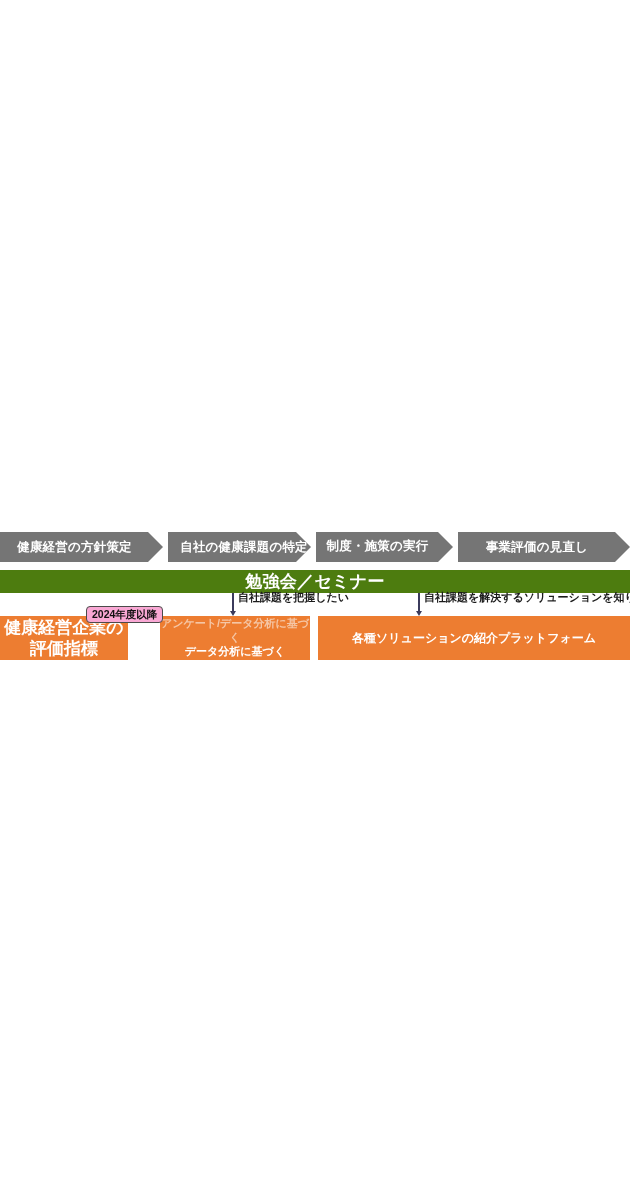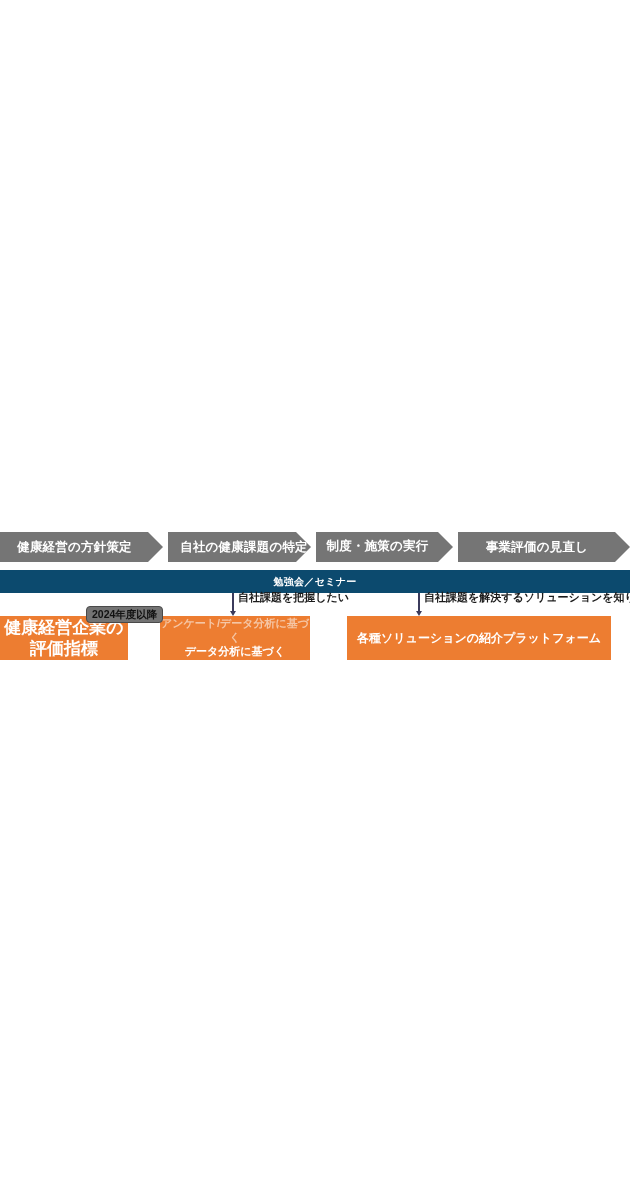--- a/index.html
+++ b/index.html
@@ -58,23 +58,23 @@
   .stage-3 { left: 316px; width: 137px; font-family: Liberation Mono, monospace; }
   .stage-4 { left: 458px; width: 172px; }
 
   
   .seminar-band {
     position: absolute;
     left: 0;
     top: 40px;
     width: 630px;
     height: 23px;
-    background: #0c4a6e;
+    background: #4d7c0f;
     color: #ffffff;
-    font-size: 10px;
+    font-size: 17px;
     font-weight: 700;
     display: flex;
     align-items: center;
     justify-content: center;
     letter-spacing: 0.3px;
   }
 
   
   .connector {
     position: absolute;
@@ -130,31 +130,31 @@
     display: flex;
     align-items: center;
     justify-content: center;
     text-align: center;
     box-sizing: border-box;
     font-weight: 700;
     line-height: 1.25;
   }
   .sbox-1 { left: 0px;   width: 128px; font-size: 17px; justify-content: flex-end; }
   .sbox-2 { left: 160px; width: 150px; font-size: 11px; }
-  .sbox-3 { left: 318px; width: 264px; font-size: 12px; margin-left: 29px; }
+  .sbox-3 { left: 318px; width: 312px; font-size: 12px; }
   .sbox-2 .line-faded { color: #F5C6A5; font-weight: 700; display: block; }
   .sbox-2 .line-strong { color: #ffffff; font-weight: 700; display: block; }
 
   
   .year-badge {
     position: absolute;
     left: 86px;
     top: 76px;
     padding: 1px 5px 2px 5px;
-    background: #737373;
+    background: #f9a8d4;
     border: 1.2px solid #4a4a4a;
     border-radius: 4px;
     font-size: 10.5px;
     font-weight: 700;
     color: #111111;
     line-height: 1.15;
     white-space: nowrap;
     z-index: 5;
   }
 </style>

